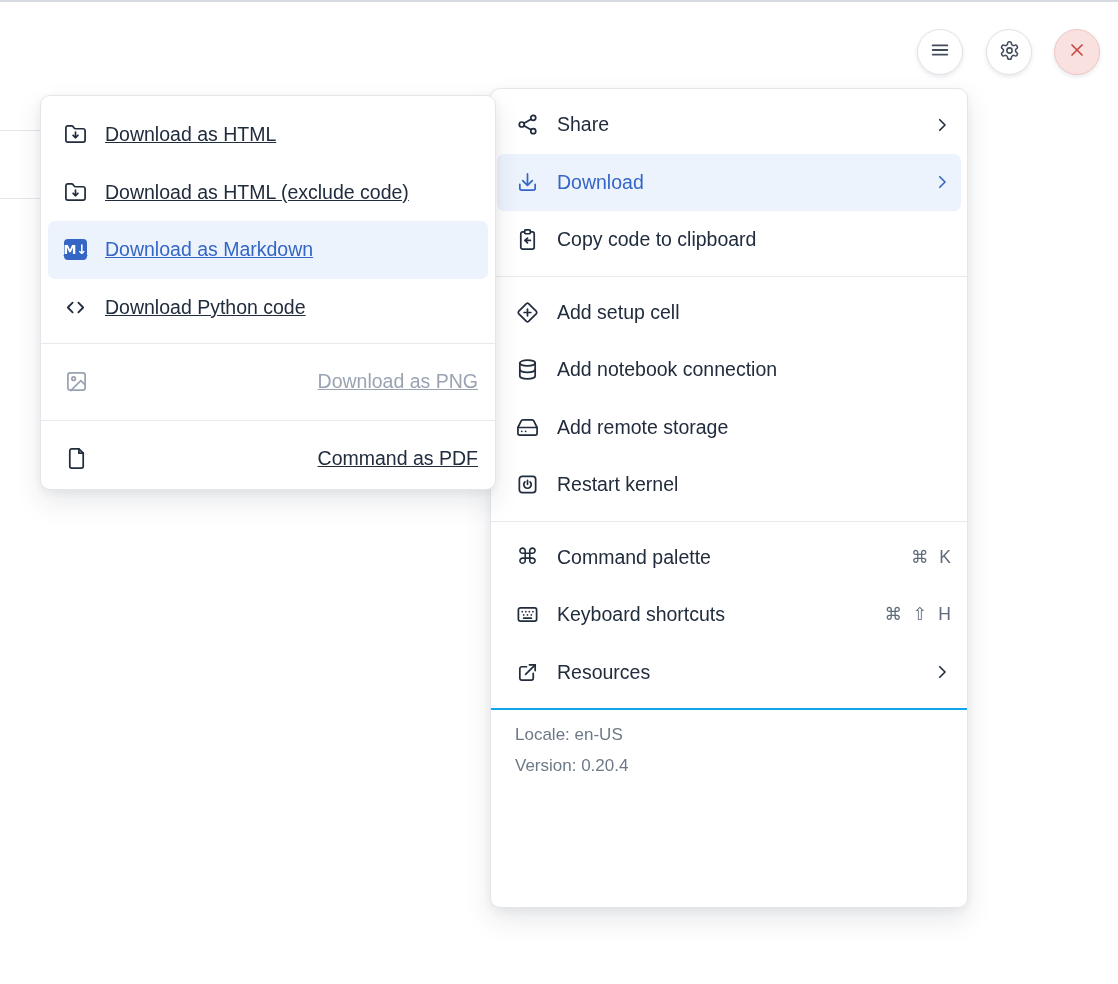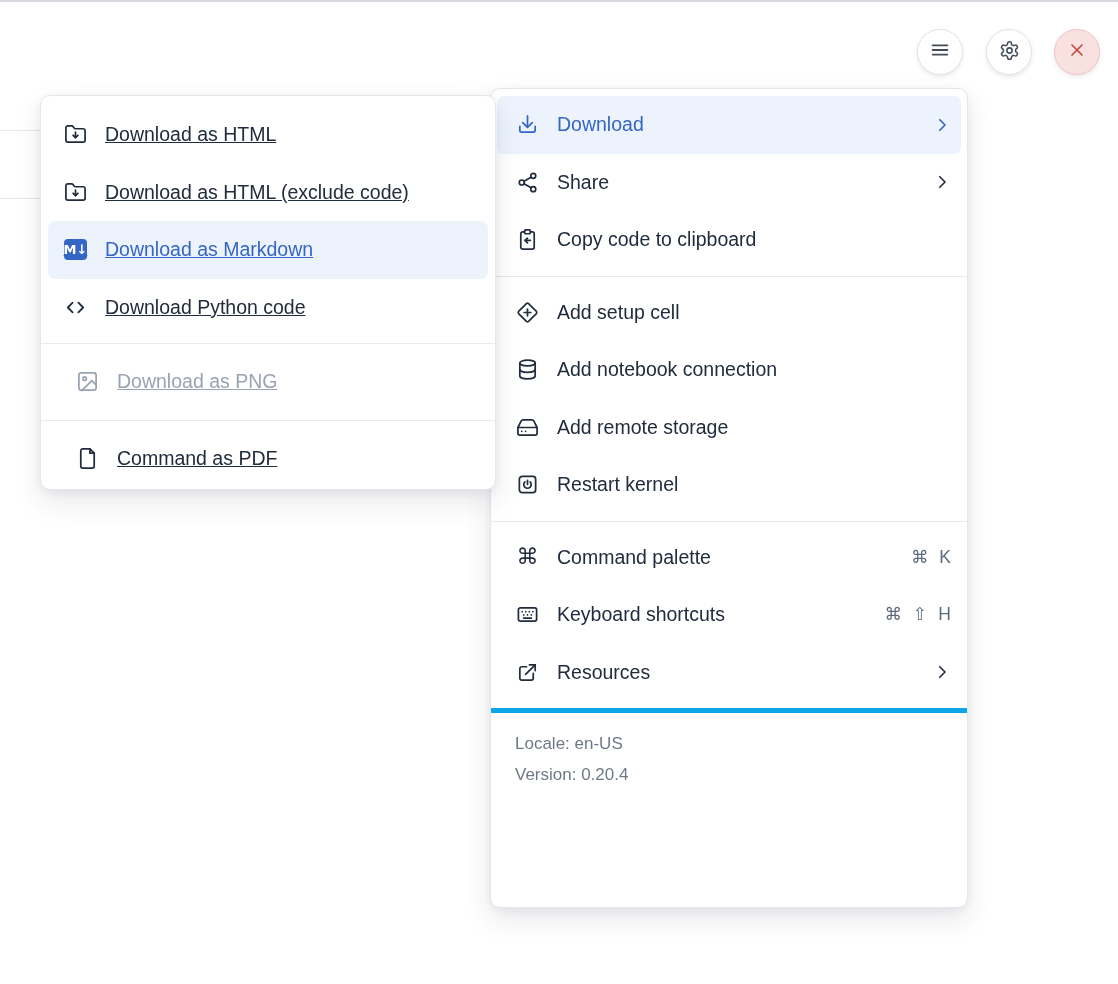--- a/index.html
+++ b/index.html
@@ -35,21 +35,21 @@
     position:absolute; background:#ffffff;
     border:1px solid #e3e6ea; border-radius:10px;
     box-shadow: 0 12px 28px rgba(30,41,59,.10), 0 3px 8px rgba(30,41,59,.06);
   }
   #main-menu { left:490px; top:88px; width:478px; height:820px; z-index:1; }
   #download-submenu { left:40px; top:95px; width:456px; height:395px; z-index:2; }
 
   .section { padding:7px 0; }
   .section + .section { border-top:1px solid #e7e9ed; }
   #download-submenu .section:first-child { padding-top:10px; }
-  #download-submenu .section.single { padding:9px 12px; }
+  #download-submenu .section.single { padding:9px 1px;text-align:right; }
 
   .mi {
     display:flex; align-items:center;
     height:57.5px; padding:0 16px 0 25px;
     font-size:19.5px; color:#212c3d; cursor:pointer;
     white-space:nowrap;
   }
   #download-submenu .mi { padding-left:23px;text-decoration:underline; }
   .mi .ic { width:23px; height:23px; margin-right:18px; flex:none; display:flex; align-items:center; justify-content:center; }
   .mi .ic svg { width:23px; height:23px; }
@@ -68,22 +68,22 @@
   .mi.disabled { color:#9aa3b2; cursor:default; }
 
   .md-badge {
     width:27px; height:21px; border-radius:4px; background:#3566c5;
     color:#ffffff; font-weight:bold; font-size:13px;
     display:flex; align-items:center; justify-content:center; letter-spacing:0;
     font-family:"DejaVu Sans", sans-serif;
   }
 
   .menu-footer {
-    border-top:5px solid #0ea5e9;
-    padding:15px 16px 9px 24px;
+    border-top:2px solid #0ea5e9;
+    padding:9px 16px 9px 24px;
     font-size:17px; line-height:31px; color:#6e7988;
   }
 
   .cmd-glyph { font-family:"DejaVu Sans", sans-serif; font-size:22px; line-height:1; color:#212c3d; }
 </style>
 </head>
 <body>
 
 <div class="top-border"></div>
 <div class="bg-line l1"></div>
@@ -111,47 +111,47 @@
     <svg width="20" height="20" viewBox="0 0 24 24" fill="none" stroke="currentColor" stroke-width="2" stroke-linecap="round">
         <line x1="6" y1="6" x2="18" y2="18"></line>
         <line x1="18" y1="6" x2="6" y2="18"></line>
       </svg>
   </span>
 </div>
 
 <div class="panel" id="main-menu">
   <div class="section">
 
-    <div class="mi active">
-      <span class="ic">
-        <svg viewBox="0 0 24 24" fill="none" stroke="currentColor" stroke-width="1.8" stroke-linecap="round" stroke-linejoin="round">
-            <path d="M12 3v11"></path>
-            <path d="M7 10l5 5 5-5"></path>
-            <path d="M4 14v4a2 2 0 0 0 2 2h12a2 2 0 0 0 2-2v-4"></path>
-          </svg>
-      </span>
-      <span class="lbl">Download</span>
-      <span class="chev">
-        <svg viewBox="0 0 24 24" fill="none" stroke="currentColor" stroke-width="2.2" stroke-linecap="round" stroke-linejoin="round">
-            <polyline points="9 5 16 12 9 19"></polyline>
-          </svg>
-      </span>
-    </div>
-
     <div class="mi">
       <span class="ic">
         <svg viewBox="0 0 24 24" fill="none" stroke="currentColor" stroke-width="1.8" stroke-linecap="round" stroke-linejoin="round">
             <circle cx="18" cy="5" r="2.6"></circle>
             <circle cx="6" cy="12" r="2.6"></circle>
             <circle cx="18" cy="19" r="2.6"></circle>
             <line x1="8.4" y1="10.7" x2="15.7" y2="6.4"></line>
             <line x1="8.4" y1="13.3" x2="15.7" y2="17.6"></line>
           </svg>
       </span>
       <span class="lbl">Share</span>
+      <span class="chev">
+        <svg viewBox="0 0 24 24" fill="none" stroke="currentColor" stroke-width="2.2" stroke-linecap="round" stroke-linejoin="round">
+            <polyline points="9 5 16 12 9 19"></polyline>
+          </svg>
+      </span>
+    </div>
+
+    <div class="mi active">
+      <span class="ic">
+        <svg viewBox="0 0 24 24" fill="none" stroke="currentColor" stroke-width="1.8" stroke-linecap="round" stroke-linejoin="round">
+            <path d="M12 3v11"></path>
+            <path d="M7 10l5 5 5-5"></path>
+            <path d="M4 14v4a2 2 0 0 0 2 2h12a2 2 0 0 0 2-2v-4"></path>
+          </svg>
+      </span>
+      <span class="lbl">Download</span>
       <span class="chev">
         <svg viewBox="0 0 24 24" fill="none" stroke="currentColor" stroke-width="2.2" stroke-linecap="round" stroke-linejoin="round">
             <polyline points="9 5 16 12 9 19"></polyline>
           </svg>
       </span>
     </div>
 
 
 
     <div class="mi">

